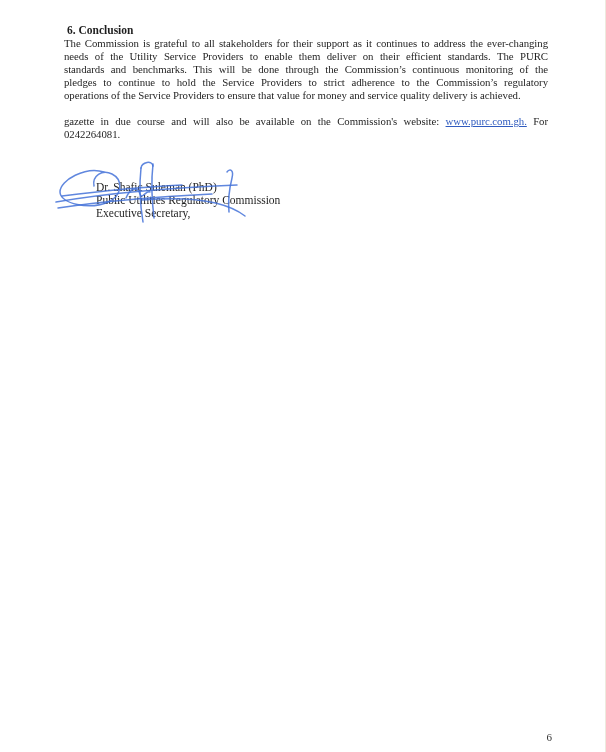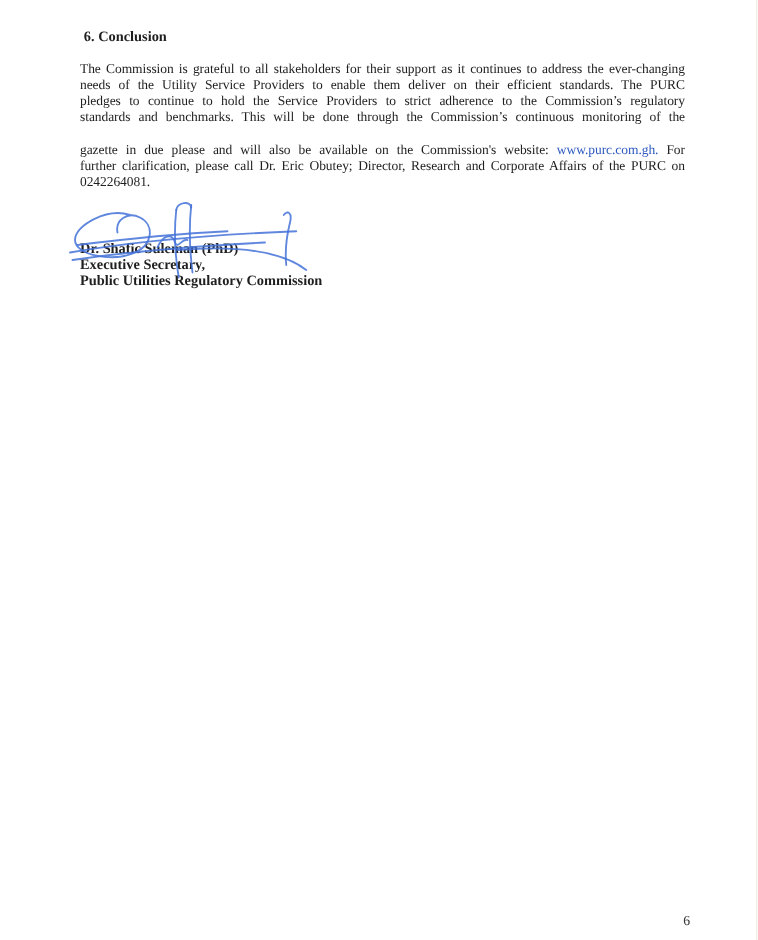--- a/index.html
+++ b/index.html
@@ -27,41 +27,43 @@
     left: 64px;
     top: 24px;
     width: 484px;
   }
   .heading {
     font-weight: bold;
     font-size: 11.5px;
     line-height: 13px;
     padding-left: 3px;
   }
-  .para { margin-top: 12px; }
+  .para { margin-top: 0; }
   .para + .para { margin-top: 13px; }
   .line {
     font-size: 10.8px;
     line-height: 13px;
     text-align: justify;
     text-align-last: justify;
     text-justify: inter-word;
     letter-spacing: -0.05px;
   }
   .line.last { text-align-last: left; }
   .doc-link {
     color: var(--link-color);
+    text-decoration: underline;
     cursor: pointer;
     margin-top: 20px;
   }
   .sig-block { margin-top: 40px; }
   .sig-line {
-    font-weight: bold;
+    font-weight: normal;
     font-size: 11.5px;
     line-height: 13px;
+    margin-left: 32px;
   }
   .signature {
     position: absolute;
     left: 42px;
     top: 158px;
     width: 220px;
     height: 78px;
     pointer-events: none;
   }
   .signature path {
@@ -82,33 +84,33 @@
 </head>
 <body>
 
 <div class="page">
   <div class="content">
     <div class="heading">6. Conclusion</div>
     <div id="paragraphs">
         <div class="para">
           <div class="line"><span>The Commission is grateful to all stakeholders for their support as it continues to address the ever-changing</span></div>
           <div class="line"><span>needs of the Utility Service Providers to enable them deliver on their efficient standards. The PURC</span></div>
+          <div class="line"><span>standards and benchmarks. This will be done through the Commission’s continuous monitoring of the</span></div>
           <div class="line"><span>pledges to continue to hold the Service Providers to strict adherence to the Commission’s regulatory</span></div>
-          <div class="line"><span>standards and benchmarks. This will be done through the Commission’s continuous monitoring of the</span></div>
+          <div class="line last"><span>operations of the Service Providers to ensure that value for money and service quality delivery is achieved.</span></div>
         </div>
         <div class="para">
-          <div class="line"><span>gazette in due please and will also be available on the Commission's website: </span><a class="doc-link">www.purc.com.gh.</a><span> For</span></div>
-          <div class="line"><span>further clarification, please call Dr. Eric Obutey; Director, Research and Corporate Affairs of the PURC on</span></div>
+          <div class="line"><span>gazette in due course and will also be available on the Commission's website: </span><a class="doc-link">www.purc.com.gh.</a><span> For</span></div>
           <div class="line last"><span>0242264081.</span></div>
         </div>
       </div>
     <div class="sig-block">
       <div class="sig-line">Dr. Shafic Suleman (PhD)</div>
+      <div class="sig-line">Public Utilities Regulatory Commission</div>
       <div class="sig-line">Executive Secretary,</div>
-      <div class="sig-line">Public Utilities Regulatory Commission</div>
     </div>
   </div>
 
   <svg class="signature" viewBox="0 0 220 78" xmlns="http://www.w3.org/2000/svg">
     <path d="M 62,14 C 44,8 18,22 18,34 C 18,46 48,52 66,44 C 80,38 82,22 70,16 C 60,11 50,18 52,28"></path>
     <path d="M 14,44 C 60,36 120,30 195,27"></path>
     <path d="M 16,50 C 70,42 130,38 170,36"></path>
     <path d="M 20,38 C 60,33 100,29 140,27"></path>
     <path d="M 100,42 C 150,38 185,44 203,58"></path>
     <path d="M 99,10 C 97,28 98,46 101,64"></path>

